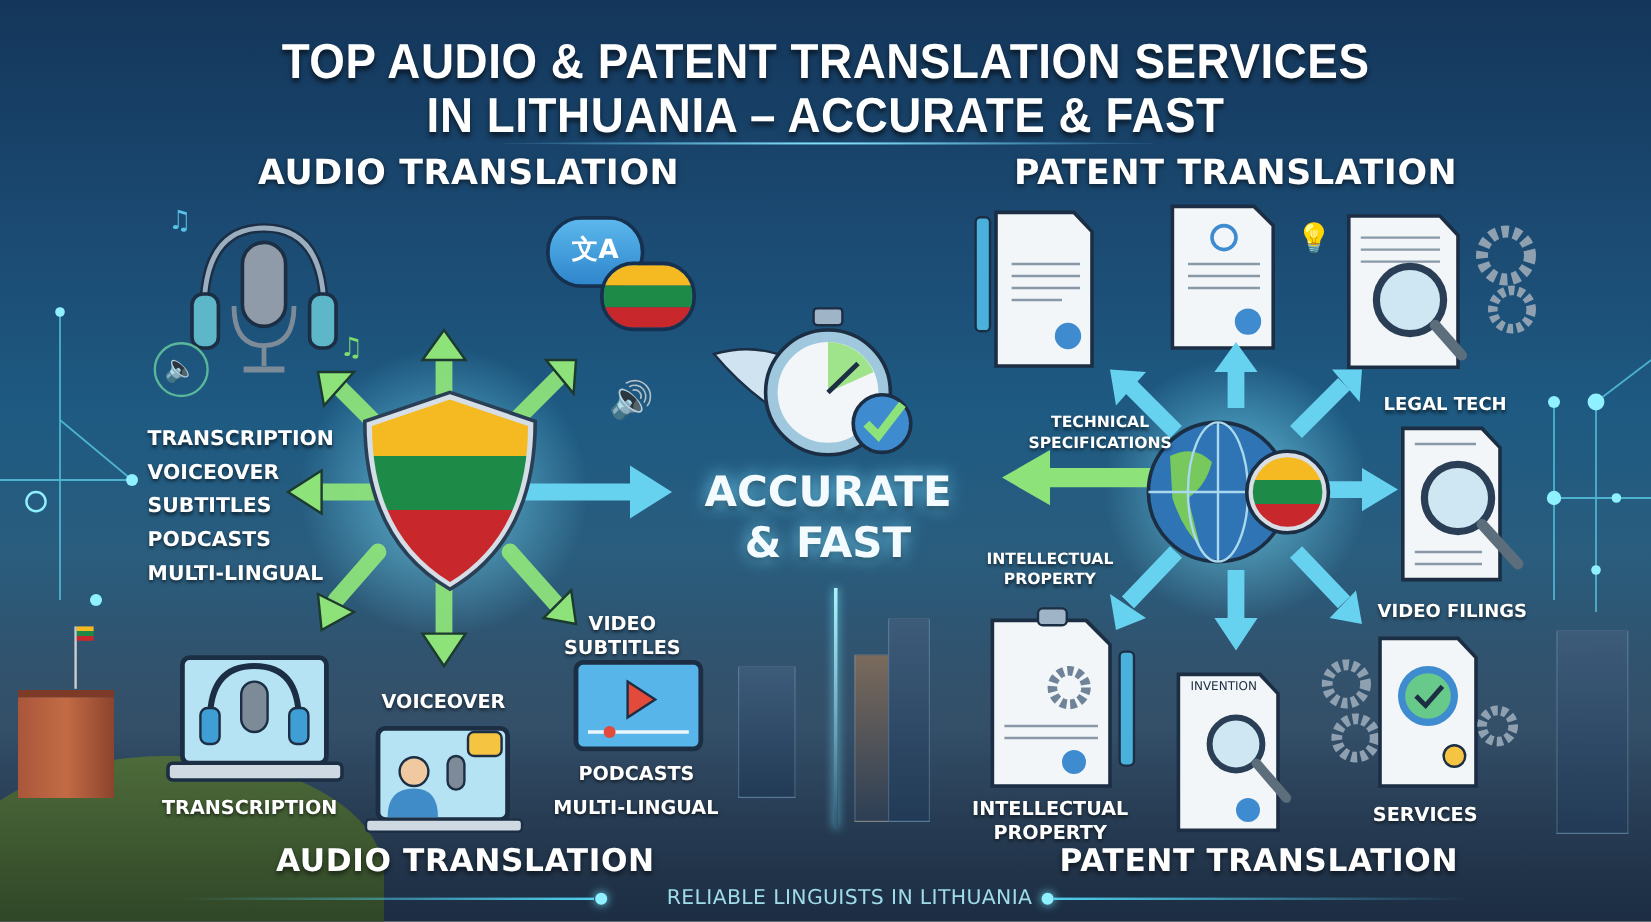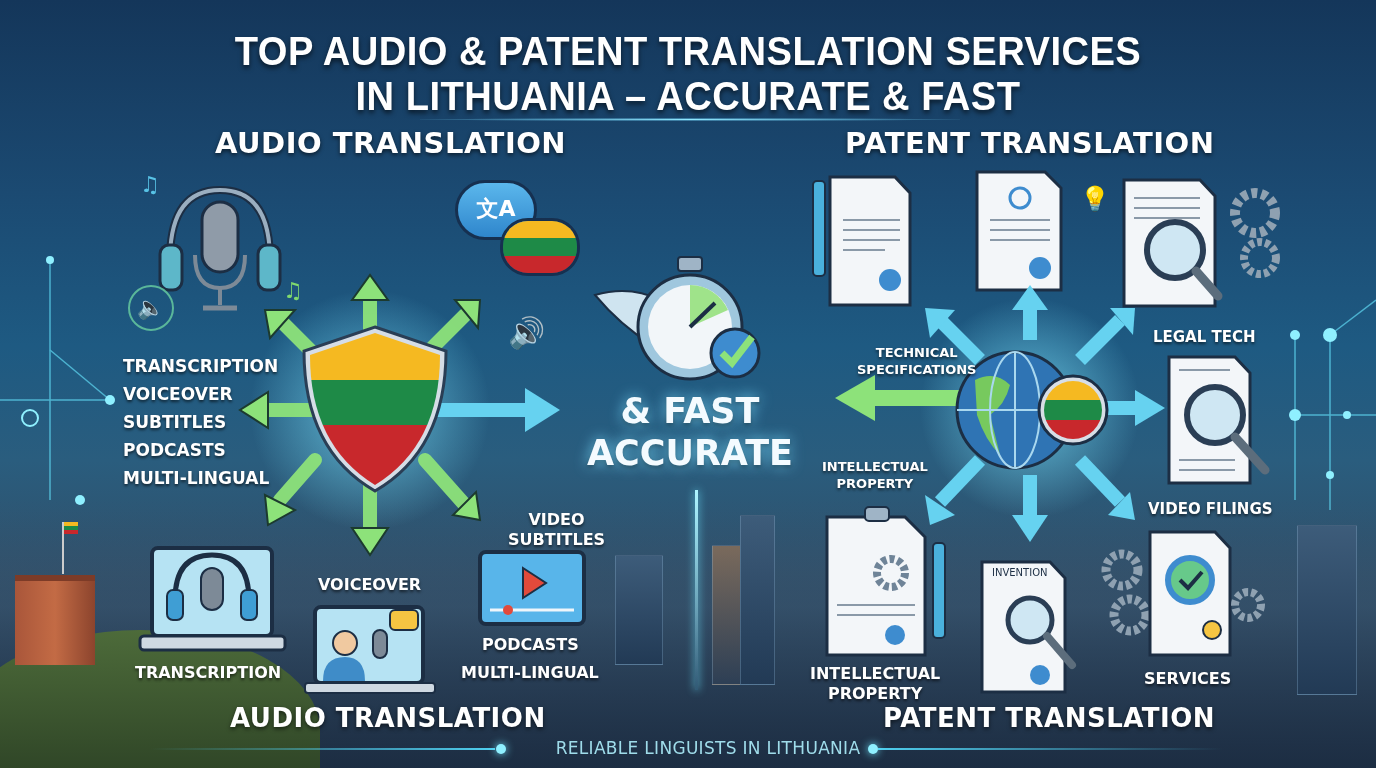--- a/index.html
+++ b/index.html
@@ -212,21 +212,21 @@
 <div class="abs small-label" style="left:318px;top:576px;font-size:16px;">VOICEOVER</div>
 <svg class="abs" style="left:305px;top:605px;" width="130" height="90">
   <rect x="10" y="2" width="108" height="76" rx="6" fill="#b6e3f3" stroke="#1c2e44" stroke-width="4"></rect>
   <circle cx="40" cy="38" r="12" fill="#f0c9a0" stroke="#1c2e44" stroke-width="2"></circle>
   <path d="M18 76 Q18 52 40 52 Q60 52 60 76 Z" fill="#3f8cc8"></path>
   <rect x="68" y="25" width="14" height="28" rx="7" fill="#7d8a97" stroke="#1c2e44" stroke-width="2"></rect>
   <rect x="85" y="5" width="28" height="20" rx="5" fill="#f5c542" stroke="#1c2e44" stroke-width="2"></rect>
   <rect x="0" y="78" width="130" height="10" rx="3" fill="#cfd9e2" stroke="#1c2e44" stroke-width="2"></rect>
 </svg>
 
-<div class="abs small-label" style="left:508px;top:510px;font-size:16px;line-height:20px;">
+<div class="abs small-label" style="left:470px;top:510px;font-size:16px;line-height:20px;">
   <div>VIDEO</div>
   <div>SUBTITLES</div>
 </div>
 <svg class="abs" style="left:478px;top:550px;" width="110" height="78">
   <rect x="2" y="2" width="104" height="72" rx="6" fill="#58b5ea" stroke="#1c2e44" stroke-width="4"></rect>
   <polygon points="45,18 68,33 45,48" fill="#e24a3b" stroke="#1c2e44" stroke-width="2"></polygon>
   <line x1="12" y1="60" x2="96" y2="60" stroke="#eef6fb" stroke-width="3"></line>
   <circle cx="30" cy="60" r="5" fill="#e24a3b"></circle>
 </svg>
 <div class="abs small-label" style="left:482px;top:636px;font-size:16px;">PODCASTS</div>
@@ -238,22 +238,22 @@
   <path d="M5 40 Q40 30 70 45 L62 90 Q30 70 5 40 Z" fill="#cfe4f0" stroke="#1c2e44" stroke-width="2"></path>
   <rect x="88" y="2" width="24" height="14" rx="3" fill="#9fb4c6" stroke="#1c2e44" stroke-width="2"></rect>
   <circle cx="100" cy="72" r="52" fill="#9fc7de" stroke="#1c2e44" stroke-width="3"></circle>
   <circle cx="100" cy="72" r="42" fill="#f2f6f9"></circle>
   <path d="M100 72 L100 30 A42 42 0 0 1 138 55 Z" fill="#9fe38a"></path>
   <line x1="100" y1="72" x2="125" y2="48" stroke="#1c2e44" stroke-width="4"></line>
   <circle cx="145" cy="98" r="24" fill="#3e8ccf" stroke="#1c2e44" stroke-width="3"></circle>
   <polyline points="132,98 142,108 162,82" stroke="#8de27a" stroke-width="7" fill="none"></polyline>
 </svg>
 <div class="abs accurate">
+  <div>ACCURATE</div>
   <div>&amp; FAST</div>
-  <div>ACCURATE</div>
 </div>
 
 <div class="abs section-head" style="left:845px;top:126px;">PATENT TRANSLATION</div>
 
 <svg class="abs" style="left:805px;top:175px;" width="110" height="135">
   <rect x="8" y="6" width="12" height="95" rx="4" fill="#4ab1dd" stroke="#1c2e44" stroke-width="2"></rect>
   <path d="M25 2 L90 2 L105 18 L105 130 L25 130 Z" fill="#f3f6f9" stroke="#1c2e44" stroke-width="3"></path>
   <g stroke="#8a99a8" stroke-width="2">
       <line x1="38" y1="45" x2="95" y2="45"></line>
       <line x1="38" y1="55" x2="95" y2="55"></line>

